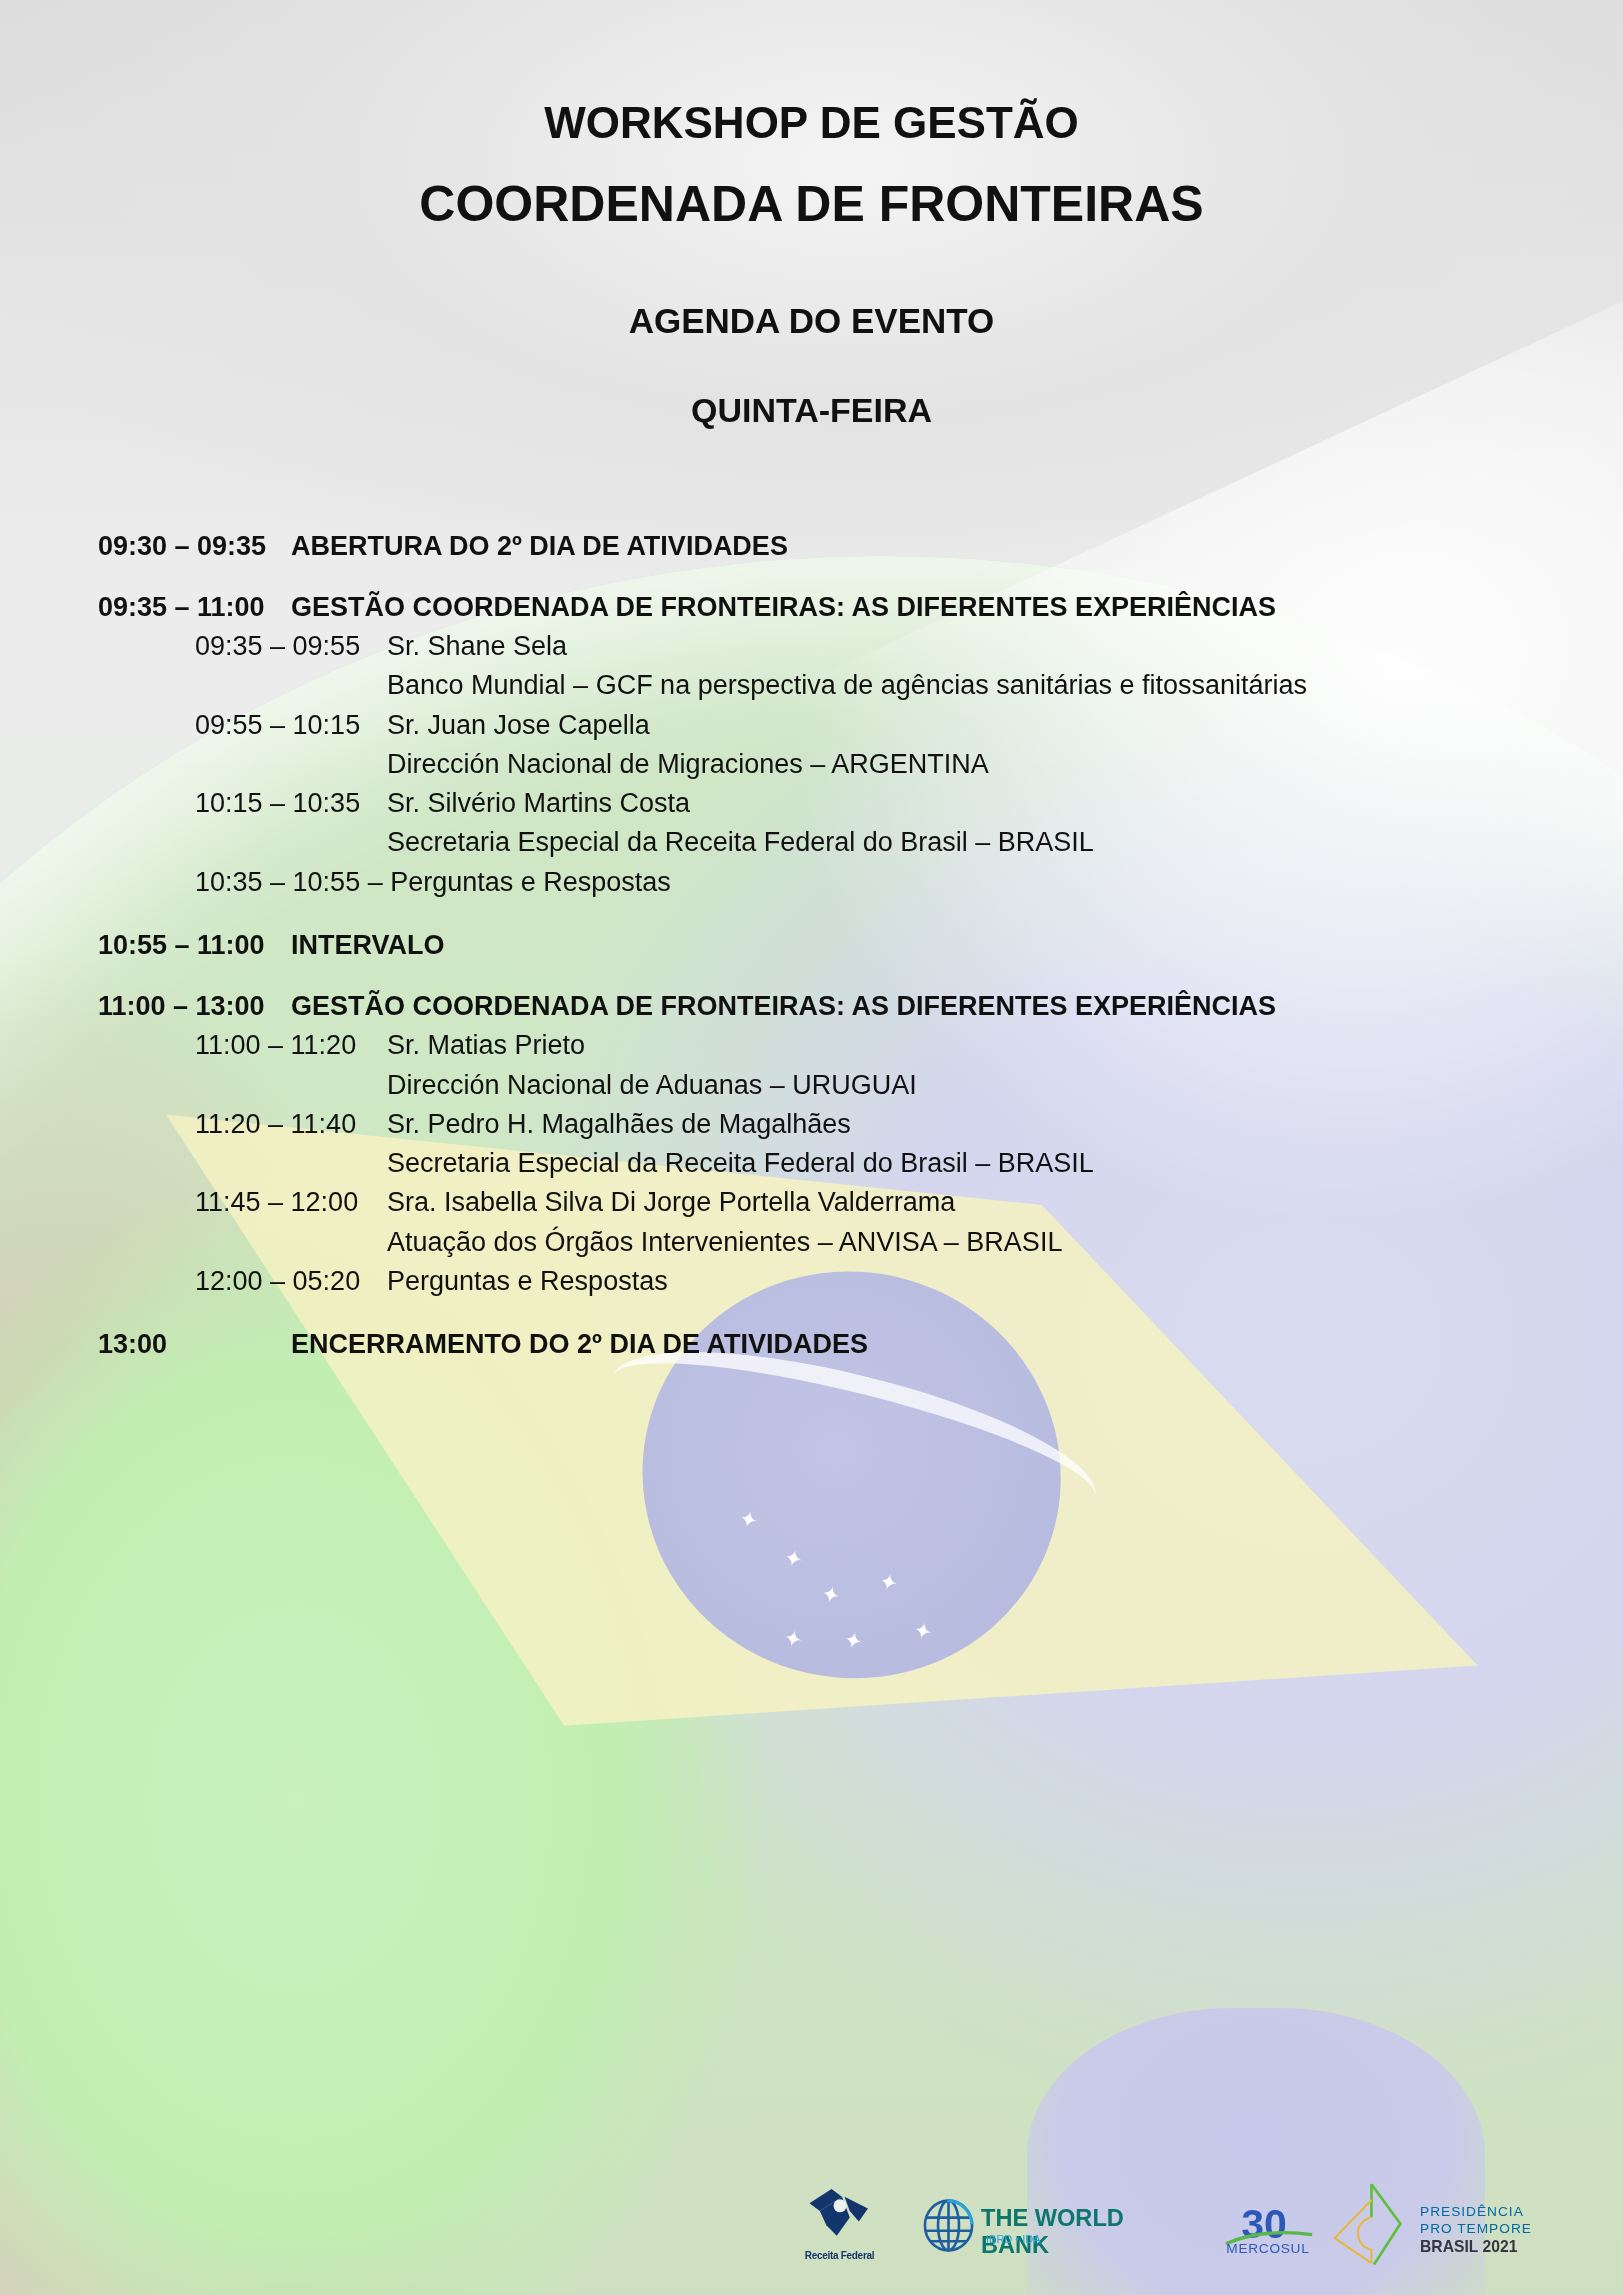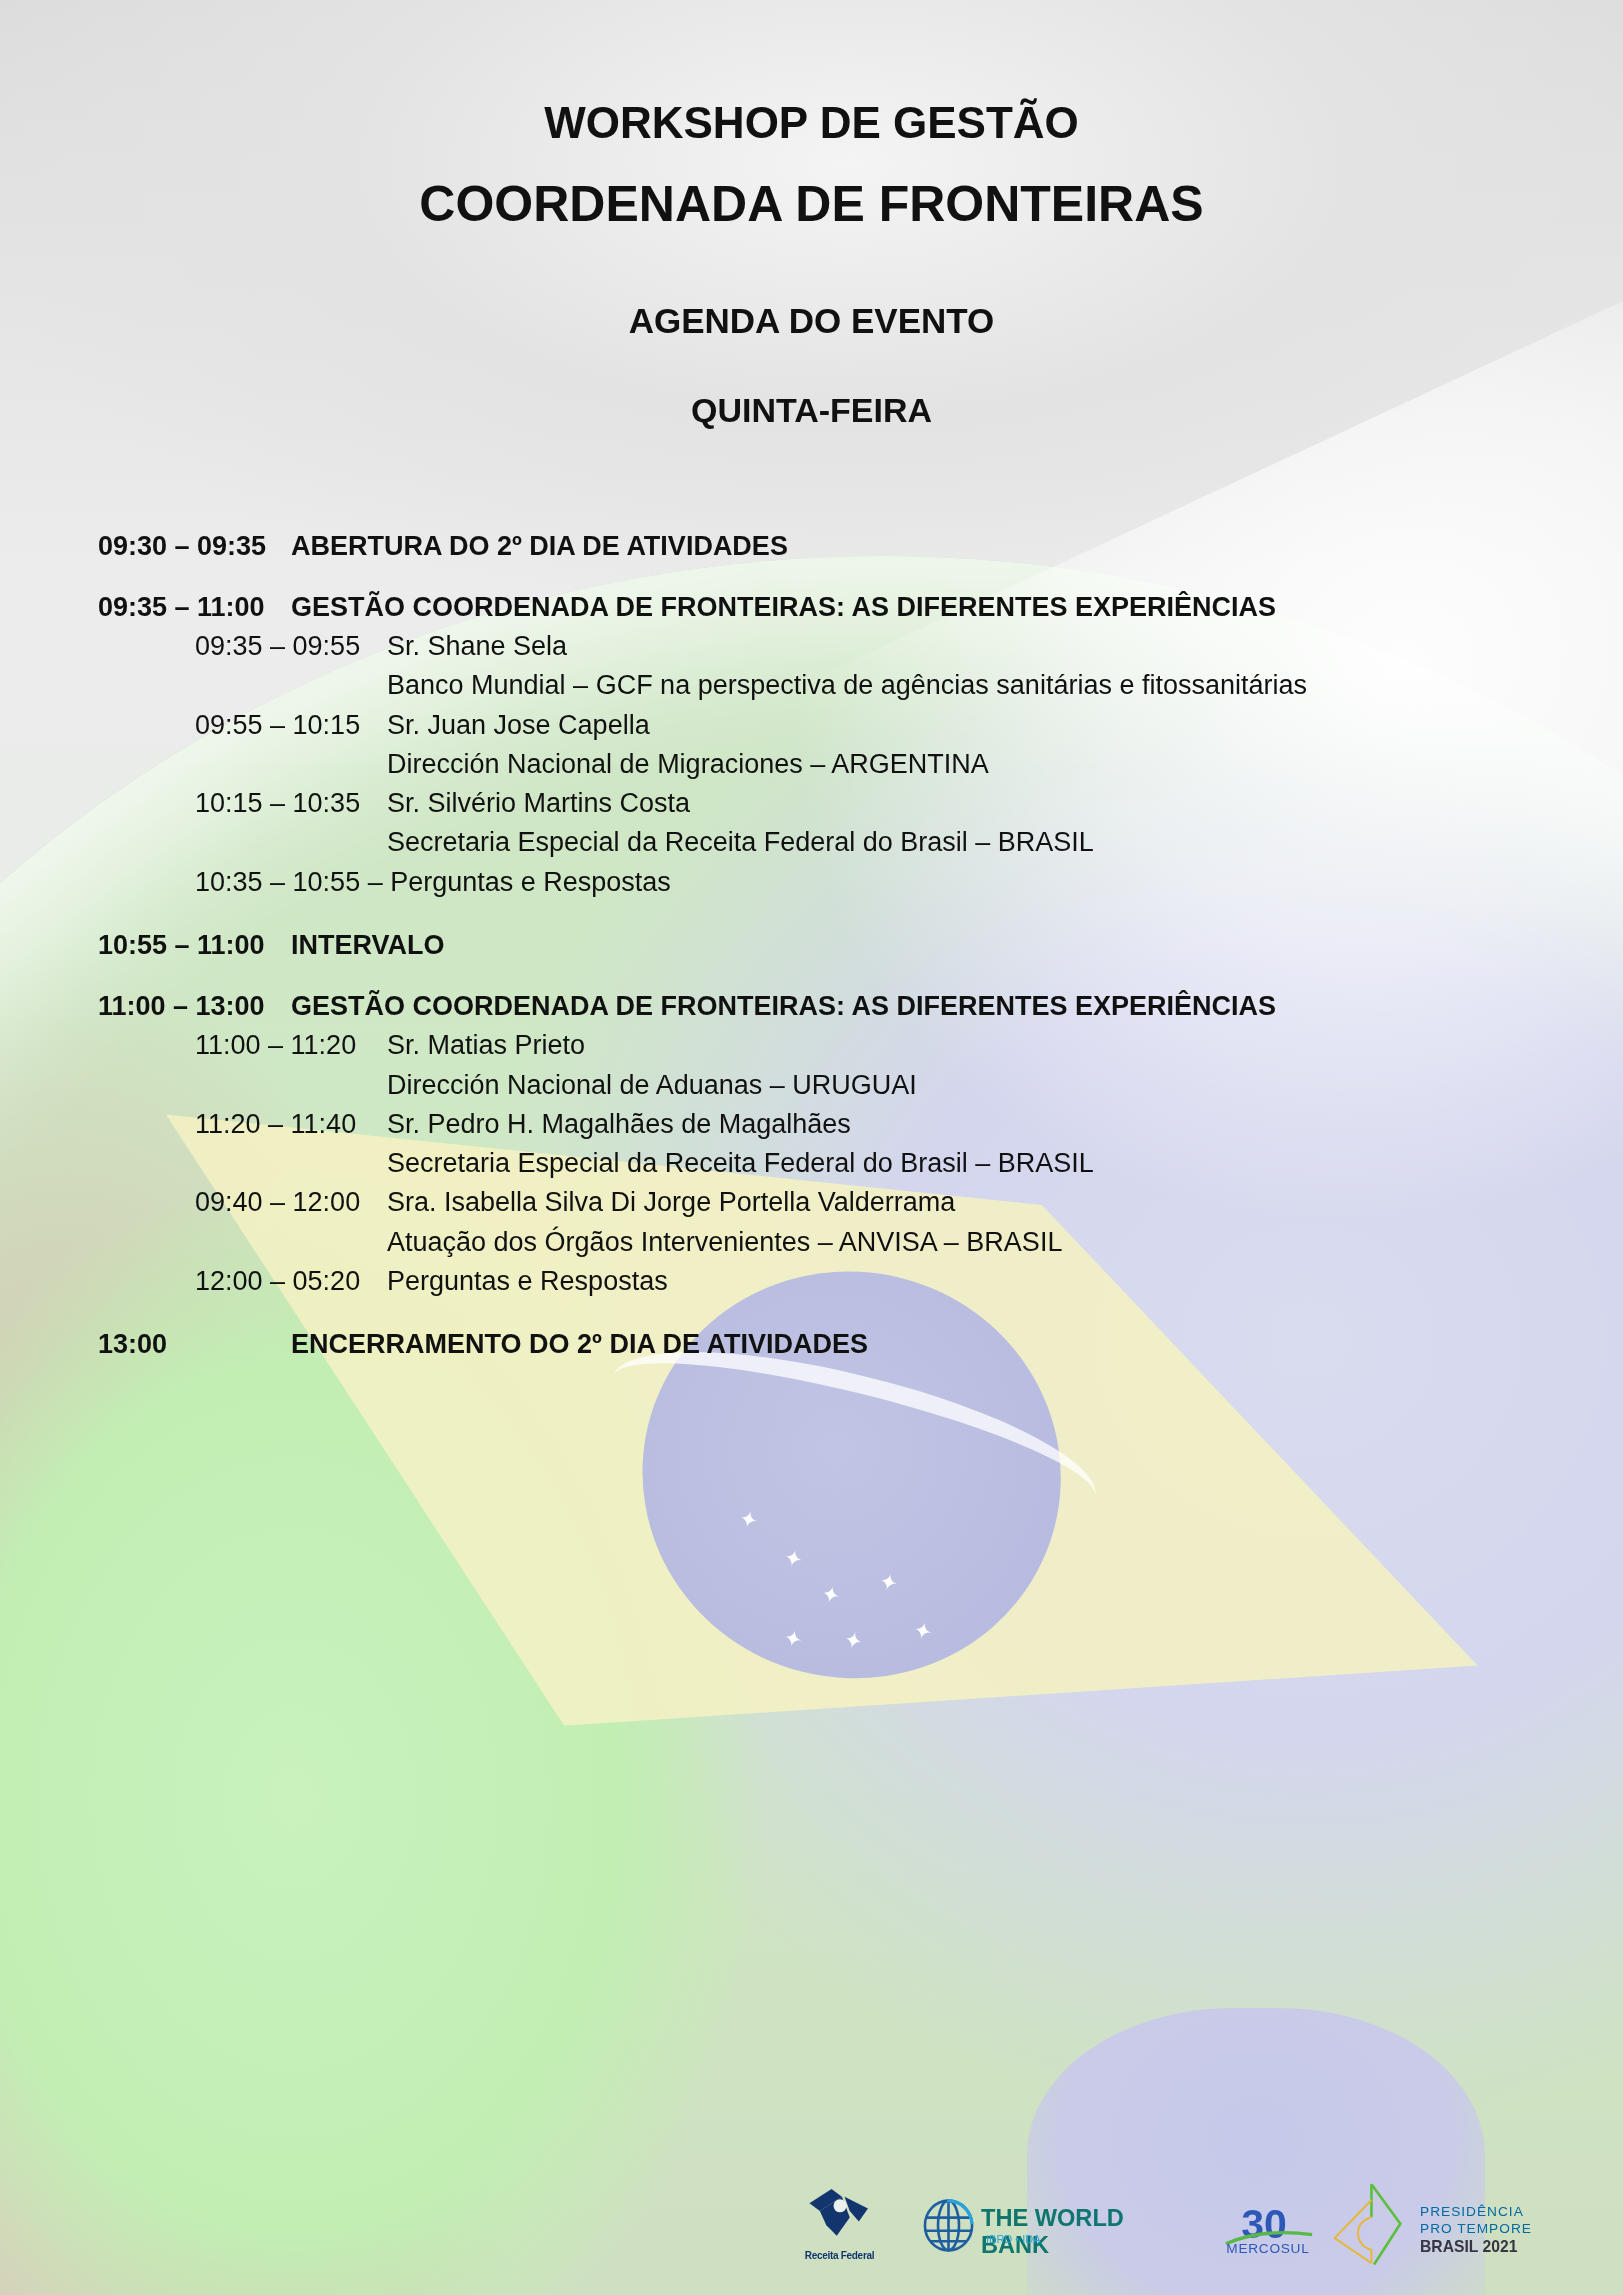--- a/index.html
+++ b/index.html
@@ -175,21 +175,21 @@
     <span class="label-sub">Dirección Nacional de Aduanas – URUGUAI</span>
   </div>
   <div class="row" style="top:1111px">
     <span class="time-sub">11:20 – 11:40</span>
     <span class="label-sub">Sr. Pedro H. Magalhães de Magalhães</span>
   </div>
   <div class="row" style="top:1150px">
     <span class="label-sub">Secretaria Especial da Receita Federal do Brasil – BRASIL</span>
   </div>
   <div class="row" style="top:1189px">
-    <span class="time-sub">09:40 – 12:00</span>
+    <span class="time-sub">11:45 – 12:00</span>
     <span class="label-sub">Sra. Isabella Silva Di Jorge Portella Valderrama</span>
   </div>
   <div class="row" style="top:1229px">
     <span class="label-sub">Atuação dos Órgãos Intervenientes – ANVISA – BRASIL</span>
   </div>
   <div class="row" style="top:1268px">
     <span class="time-sub">12:00 – 05:20</span>
     <span class="label-sub">Perguntas e Respostas</span>
   </div>
   <div class="row" style="top:1331px">

